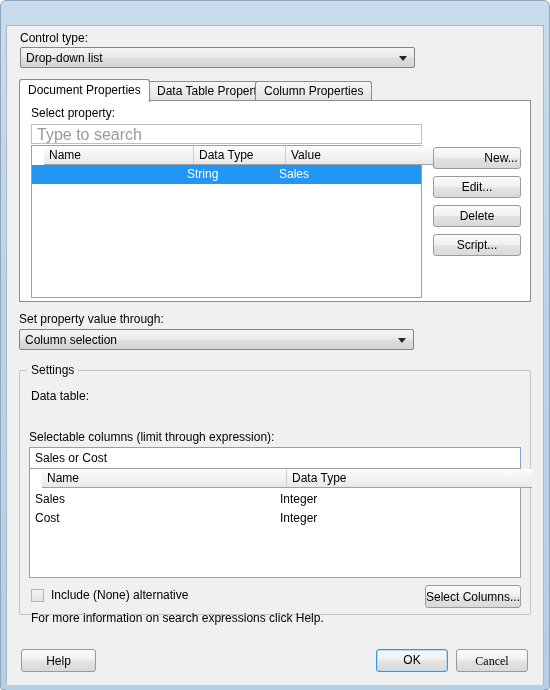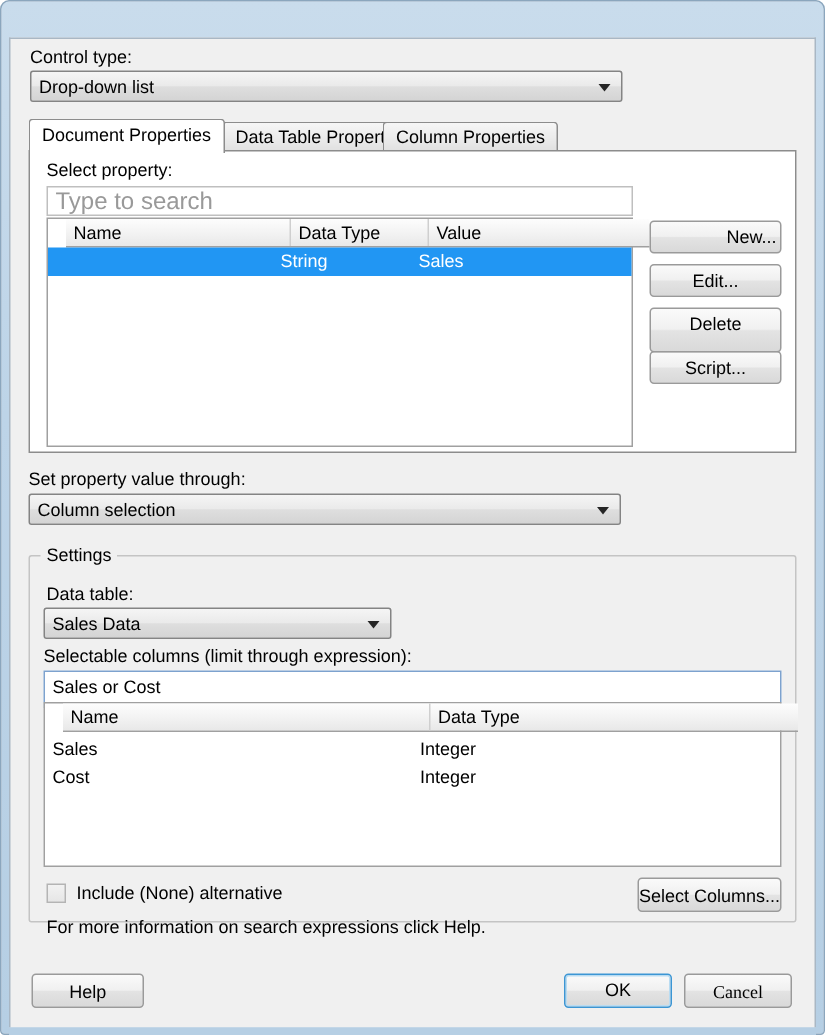--- a/index.html
+++ b/index.html
@@ -307,39 +307,35 @@
         <div class="hcell" style="left:242px; width:149px;">Value</div>
       </div>
       <div class="row sel" style="top:19px;">
         <div class="cell" style="left:150px; width:92px;">String</div>
         <div class="cell" style="left:242px; width:149px;">Sales</div>
       </div>
     </div>
 
     <div class="btn" style="left:413px; top:46px; width:88px; height:22px; line-height:21px;padding-left:48px;">New...</div>
     <div class="btn" style="left:413px; top:75px; width:88px; height:22px; line-height:21px;">Edit...</div>
-    <div class="btn" style="left:413px; top:104px; width:88px; height:30px; line-height:21px;">Delete</div>
+    <div class="btn" style="left:413px; top:104px; width:88px; height:22px; line-height:21px;">Delete</div>
     <div class="btn" style="left:413px; top:133px; width:88px; height:22px; line-height:21px;">Script...</div>
 
   </div>
 
   <div class="lbl" style="left:18px; top:311px;">Set property value through:</div>
   <div class="combo" style="left:18px; top:328px; width:395px; height:21px;">
     <span class="ctext">Column selection</span>
     <span class="carrow"></span>
   </div>
 
   <div id="settings-group"></div>
   <div id="settings-legend">Settings</div>
 
   <div class="lbl" style="left:30px; top:388px;">Data table:</div>
-  <div class="combo" style="left:28px; top:404px; width:232px; height:21px;">
-    <span class="ctext">Sales Data</span>
-    <span class="carrow"></span>
-  </div>
 
   <div class="lbl" style="left:28px; top:429px;">Selectable columns (limit through expression):</div>
 
   <div id="exprbox">
     <span class="et">Sales or Cost</span>
   </div>
 
   <div class="grid" style="left:28px; top:467px; width:492px; height:110px;">
     <div class="hdr">
       <div class="hcell" style="left:0px; width:245px;">Name</div>

